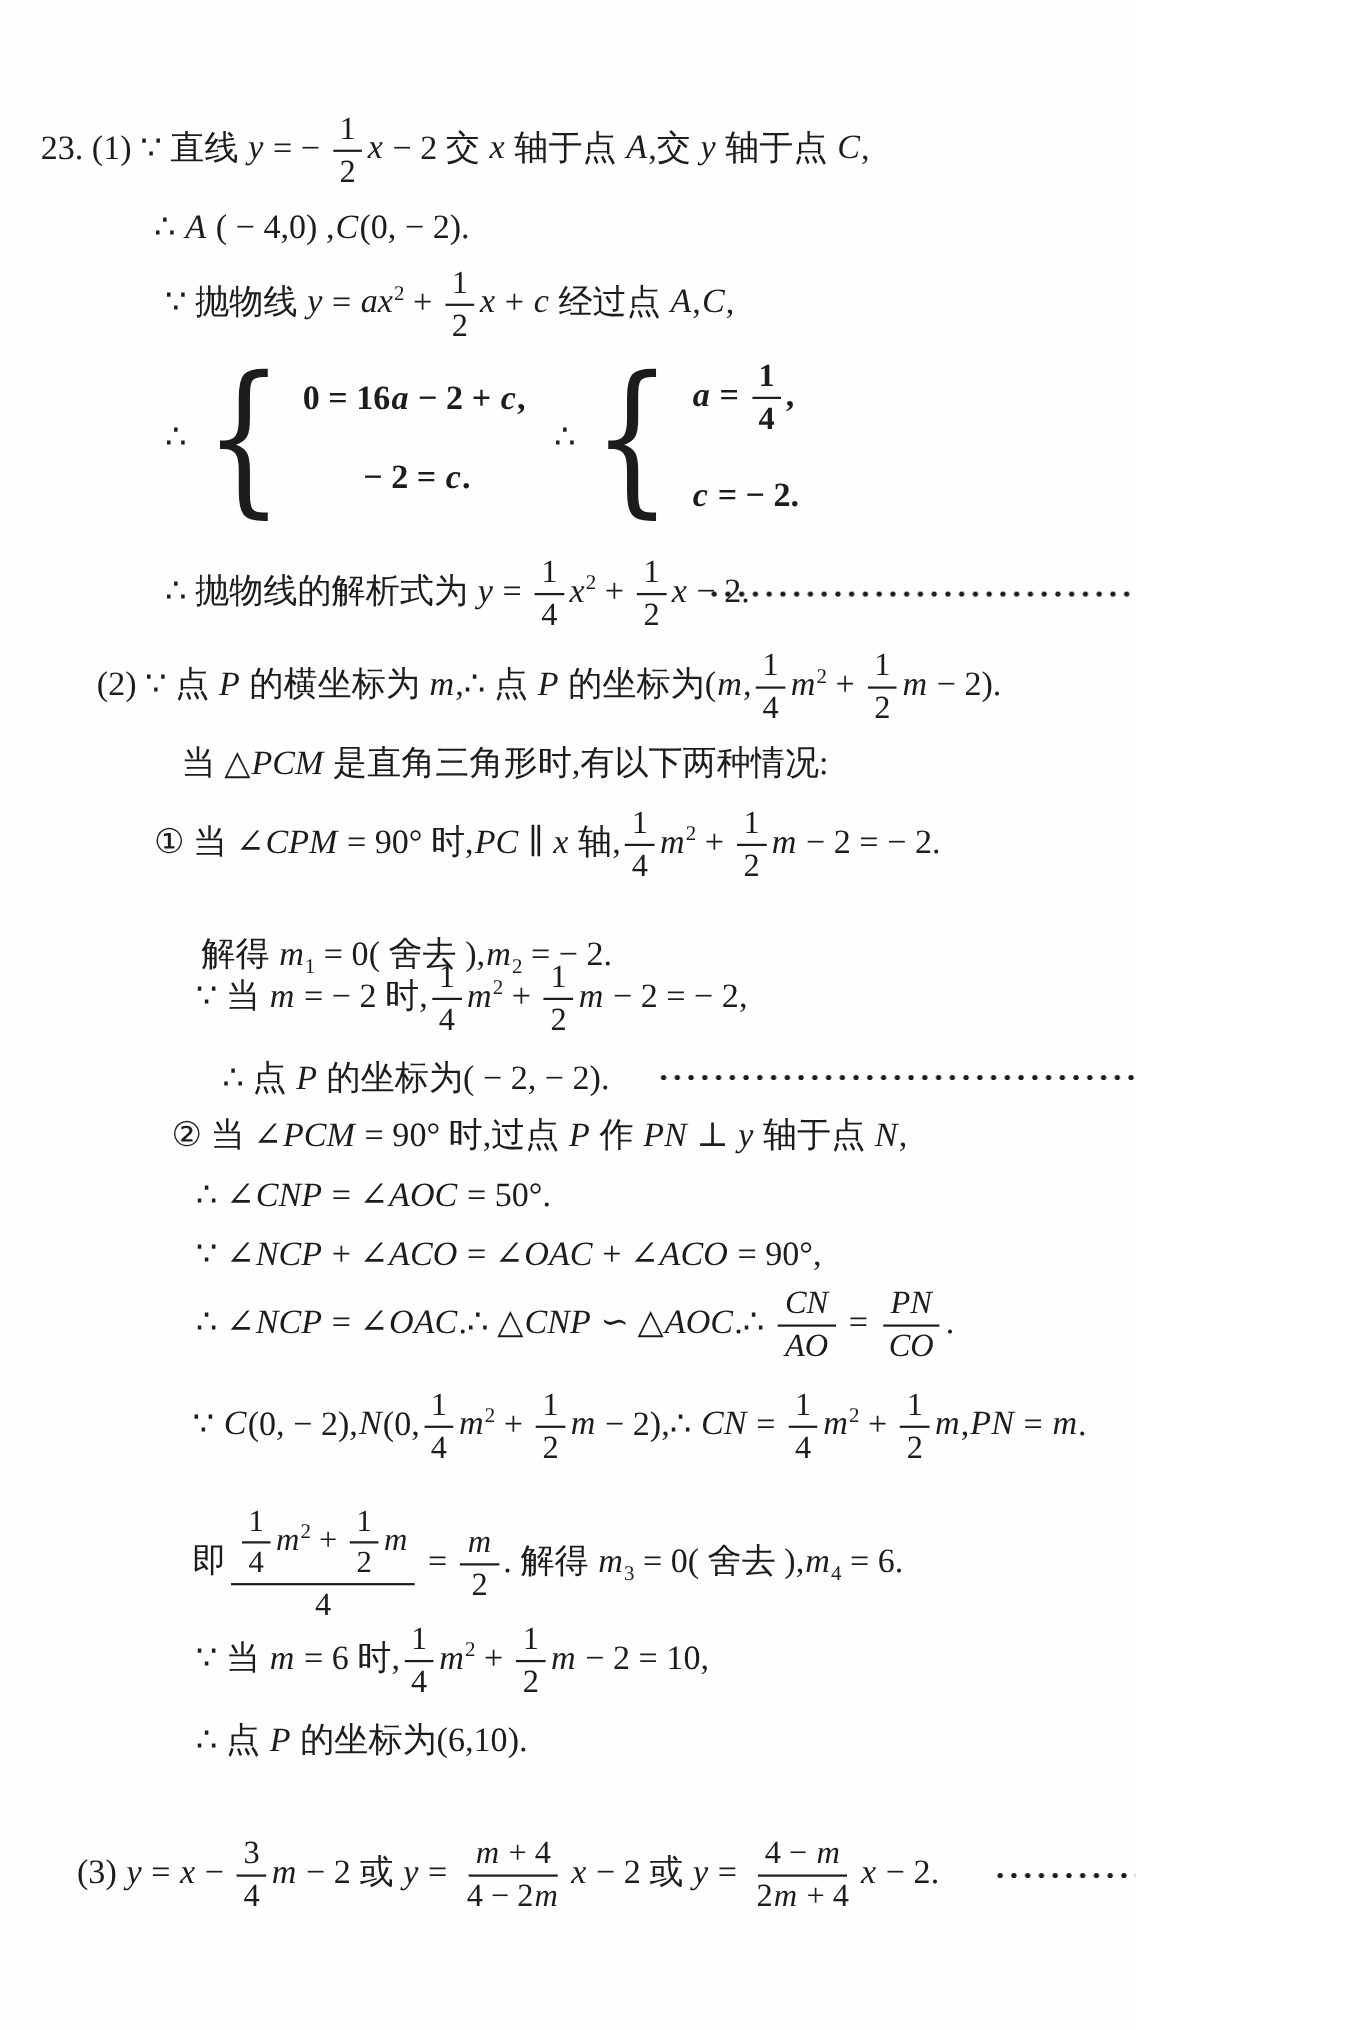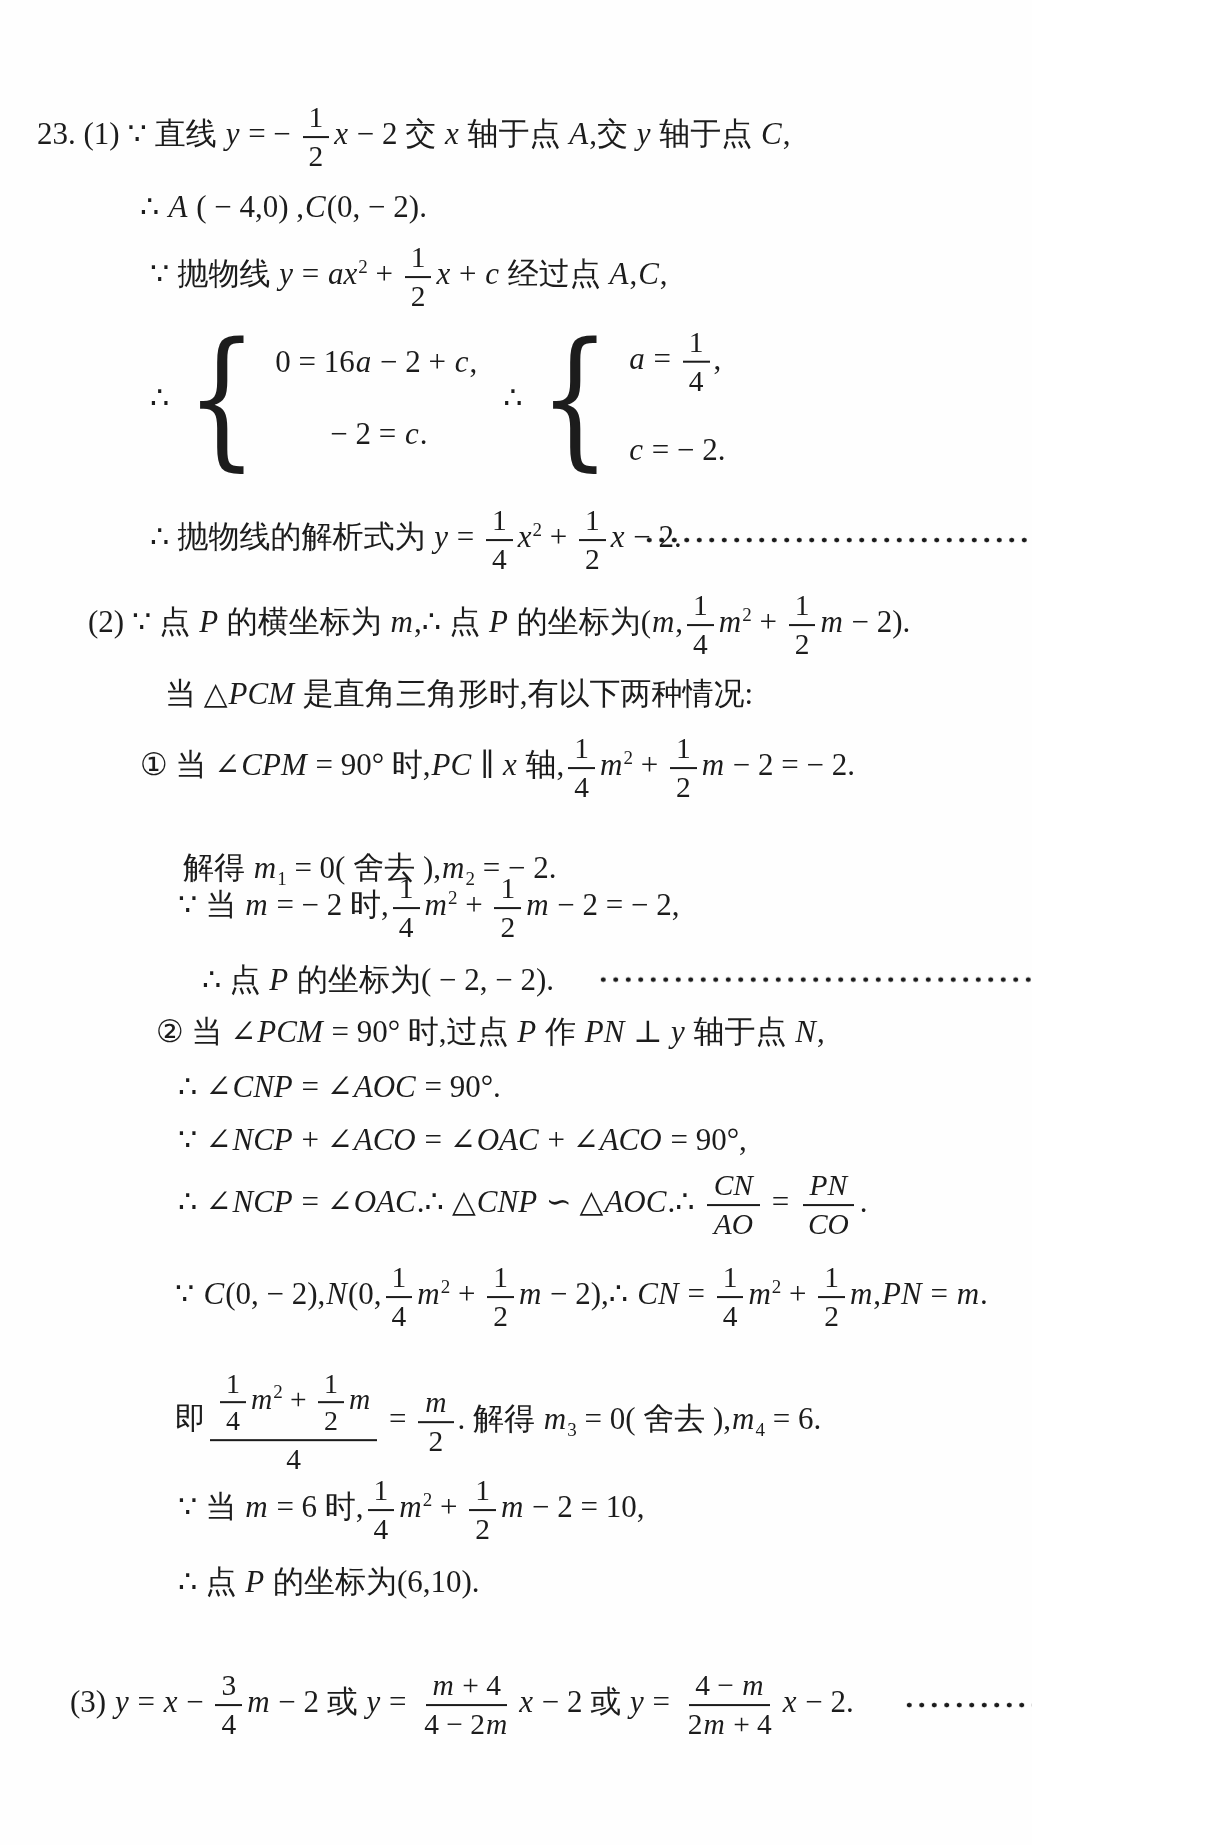--- a/index.html
+++ b/index.html
@@ -31,21 +31,21 @@
   .systems{display:flex;align-items:center;}
   .system{display:inline-flex;align-items:center;}
   .system + .system{margin-left:26px;}
   .system .pre{margin-right:4px;}
   .brace{
     font-size:150px;line-height:0.95;font-weight:200;
     transform:scaleX(0.75);display:inline-block;
     font-family:"DejaVu Serif","Liberation Serif",serif;
   }
   .syscol{display:inline-flex;flex-direction:column;gap:34px;margin-left:6px;}
-  .sysrow{white-space:pre;}
+  .sysrow{white-space:pre;font-weight:bold;}
   .dots{
     position:absolute;right:112px;top:50%;transform:translateY(-50%);
     height:8px;
     background-image:radial-gradient(circle,#1b1b1b 2.1px,rgba(0,0,0,0) 2.7px);
     background-size:12.5px 8px;background-repeat:repeat-x;background-position:left center;
   }
   .score{position:absolute;right:0;top:50%;transform:translateY(-50%);white-space:pre;}
   .pencil{position:absolute;left:1128px;top:376px;width:20px;height:16px;opacity:.45;}
   .pencil span:first-child{position:absolute;left:2px;top:9px;width:4px;height:4px;background:#8a8a8a;border-radius:50%;}
   .pencil span:last-child{position:absolute;left:9px;top:2px;width:10px;height:1.5px;background:#9a9a9a;transform:rotate(-35deg);}
@@ -63,21 +63,21 @@
     <div class="line" style="top: 277px; left: 150px;"><span class="t">∵ 抛物线 </span><span class="mi">y</span><span class="t"> = </span><span class="mi">ax</span><span class="sup">2</span><span class="t"> + </span><span class="frac"><span class="num">1</span><span class="den">2</span></span><span class="mi">x</span><span class="t"> + </span><span class="mi">c</span><span class="t"> 经过点 </span><span class="mi">A</span><span class="t">,</span><span class="mi">C</span><span class="t">,</span></div>
     <div class="line systems" style="top: 398px; left: 150px;"><span class="system"><span class="t pre">∴</span><span class="brace">{</span><span class="syscol"><span class="sysrow"><span class="t">0 = 16</span><span class="mi">a</span><span class="t"> − 2 + </span><span class="mi">c</span><span class="t">,</span></span><span class="sysrow"><span style="display: inline-block; width: 55px;"></span><span class="t">− 2 = </span><span class="mi">c</span><span class="t">.</span></span></span></span><span class="system"><span class="t pre">∴</span><span class="brace">{</span><span class="syscol"><span class="sysrow"><span class="mi">a</span><span class="t"> = </span><span class="frac"><span class="num">1</span><span class="den">4</span></span><span class="t">,</span></span><span class="sysrow"><span class="mi">c</span><span class="t"> = − 2.</span></span></span></span></div>
     <div class="line" style="top: 540px; left: 150px; width: 1035px;"><span class="t">∴ 抛物线的解析式为 </span><span class="mi">y</span><span class="t"> = </span><span class="frac"><span class="num">1</span><span class="den">4</span></span><span class="mi">x</span><span class="sup">2</span><span class="t"> + </span><span class="frac"><span class="num">1</span><span class="den">2</span></span><span class="mi">x</span><span class="t"> − 2.</span><span class="dots" style="width: 430px;"></span><span class="score">3 分</span></div>
     <div class="line" style="top: 625px; left: 88px;"><span class="t">(2) ∵ 点 </span><span class="mi">P</span><span class="t"> 的横坐标为 </span><span class="mi">m</span><span class="t">,∴ 点 </span><span class="mi">P</span><span class="t"> 的坐标为(</span><span class="mi">m</span><span class="t">,</span><span class="frac"><span class="num">1</span><span class="den">4</span></span><span class="mi">m</span><span class="sup">2</span><span class="t"> + </span><span class="frac"><span class="num">1</span><span class="den">2</span></span><span class="mi">m</span><span class="t"> − 2).</span></div>
     <div class="line" style="top: 694px; left: 165px;"><span class="t">当 △</span><span class="mi">PCM</span><span class="t"> 是直角三角形时,有以下两种情况:</span></div>
     <div class="line" style="top: 768px; left: 140px;"><span class="t">① 当 ∠</span><span class="mi">CPM</span><span class="t"> = 90° 时,</span><span class="mi">PC</span><span class="t"> ∥ </span><span class="mi">x</span><span class="t"> 轴,</span><span class="frac"><span class="num">1</span><span class="den">4</span></span><span class="mi">m</span><span class="sup">2</span><span class="t"> + </span><span class="frac"><span class="num">1</span><span class="den">2</span></span><span class="mi">m</span><span class="t"> − 2 = − 2.</span></div>
     <div class="line" style="top: 870px; left: 183px;"><span class="t">解得 </span><span class="mi">m</span><span class="sub">1</span><span class="t"> = 0( 舍去 ),</span><span class="mi">m</span><span class="sub">2</span><span class="t"> = − 2.</span></div>
     <div class="line" style="top: 908px; left: 178px;"><span class="t">∵ 当 </span><span class="mi">m</span><span class="t"> = − 2 时,</span><span class="frac"><span class="num">1</span><span class="den">4</span></span><span class="mi">m</span><span class="sup">2</span><span class="t"> + </span><span class="frac"><span class="num">1</span><span class="den">2</span></span><span class="mi">m</span><span class="t"> − 2 = − 2,</span></div>
     <div class="line" style="top: 980px; left: 178px; width: 1007px; margin-left: 24px;"><span class="t">∴ 点 </span><span class="mi">P</span><span class="t"> 的坐标为( − 2, − 2).</span><span class="dots" style="width: 500px;"></span><span class="score">5 分</span></div>
     <div class="line" style="top: 1032px; left: 156px;"><span class="t">② 当 ∠</span><span class="mi">PCM</span><span class="t"> = 90° 时,过点 </span><span class="mi">P</span><span class="t"> 作 </span><span class="mi">PN</span><span class="t"> ⊥ </span><span class="mi">y</span><span class="t"> 轴于点 </span><span class="mi">N</span><span class="t">,</span></div>
-    <div class="line" style="top: 1087px; left: 178px;"><span class="t">∴ ∠</span><span class="mi">CNP</span><span class="t"> = ∠</span><span class="mi">AOC</span><span class="t"> = 90°.</span></div>
+    <div class="line" style="top: 1087px; left: 178px;"><span class="t">∴ ∠</span><span class="mi">CNP</span><span class="t"> = ∠</span><span class="mi">AOC</span><span class="t"> = 50°.</span></div>
     <div class="line" style="top: 1140px; left: 178px;"><span class="t">∵ ∠</span><span class="mi">NCP</span><span class="t"> + ∠</span><span class="mi">ACO</span><span class="t"> = ∠</span><span class="mi">OAC</span><span class="t"> + ∠</span><span class="mi">ACO</span><span class="t"> = 90°,</span></div>
     <div class="line" style="top: 1205px; left: 178px;"><span class="t">∴ ∠</span><span class="mi">NCP</span><span class="t"> = ∠</span><span class="mi">OAC</span><span class="t">.∴ △</span><span class="mi">CNP</span><span class="t"> ∽ △</span><span class="mi">AOC</span><span class="t">.∴ </span><span class="frac"><span class="num"><span class="mi">CN</span></span><span class="den"><span class="mi">AO</span></span></span><span class="t"> = </span><span class="frac"><span class="num"><span class="mi">PN</span></span><span class="den"><span class="mi">CO</span></span></span><span class="t">.</span></div>
     <div class="line" style="top: 1297px; left: 175px;"><span class="t">∵ </span><span class="mi">C</span><span class="t">(0, − 2),</span><span class="mi">N</span><span class="t">(0,</span><span class="frac"><span class="num">1</span><span class="den">4</span></span><span class="mi">m</span><span class="sup">2</span><span class="t"> + </span><span class="frac"><span class="num">1</span><span class="den">2</span></span><span class="mi">m</span><span class="t"> − 2),∴ </span><span class="mi">CN</span><span class="t"> = </span><span class="frac"><span class="num">1</span><span class="den">4</span></span><span class="mi">m</span><span class="sup">2</span><span class="t"> + </span><span class="frac"><span class="num">1</span><span class="den">2</span></span><span class="mi">m</span><span class="t">,</span><span class="mi">PN</span><span class="t"> = </span><span class="mi">m</span><span class="t">.</span></div>
     <div class="line" style="top: 1422px; left: 175px;"><span class="t">即</span><span class="frac"><span class="num"><span class="frac"><span class="num">1</span><span class="den">4</span></span><span class="mi">m</span><span class="sup">2</span><span class="t"> + </span><span class="frac"><span class="num">1</span><span class="den">2</span></span><span class="mi">m</span></span><span class="den">4</span></span><span class="t"> = </span><span class="frac"><span class="num"><span class="mi">m</span></span><span class="den">2</span></span><span class="t">. 解得 </span><span class="mi">m</span><span class="sub">3</span><span class="t"> = 0( 舍去 ),</span><span class="mi">m</span><span class="sub">4</span><span class="t"> = 6.</span></div>
     <div class="line" style="top: 1510px; left: 178px;"><span class="t">∵ 当 </span><span class="mi">m</span><span class="t"> = 6 时,</span><span class="frac"><span class="num">1</span><span class="den">4</span></span><span class="mi">m</span><span class="sup">2</span><span class="t"> + </span><span class="frac"><span class="num">1</span><span class="den">2</span></span><span class="mi">m</span><span class="t"> − 2 = 10,</span></div>
     <div class="line" style="top: 1582px; left: 178px;"><span class="t">∴ 点 </span><span class="mi">P</span><span class="t"> 的坐标为(6,10).</span></div>
     <div class="line" style="top: 1705px; left: 70px; width: 1140px;"><span class="t">(3) </span><span class="mi">y</span><span class="t"> = </span><span class="mi">x</span><span class="t"> − </span><span class="frac"><span class="num">3</span><span class="den">4</span></span><span class="mi">m</span><span class="t"> − 2 或 </span><span class="mi">y</span><span class="t"> = </span><span class="frac"><span class="num"><span class="mi">m</span><span class="t"> + 4</span></span><span class="den"><span class="t">4 − 2</span><span class="mi">m</span></span></span><span class="mi">x</span><span class="t"> − 2 或 </span><span class="mi">y</span><span class="t"> = </span><span class="frac"><span class="num"><span class="t">4 − </span><span class="mi">m</span></span><span class="den"><span class="t">2</span><span class="mi">m</span><span class="t"> + 4</span></span></span><span class="mi">x</span><span class="t"> − 2.</span><span class="dots" style="width: 195px;"></span><span class="score">11 分</span></div>
   </div>
 
 </body></html>

